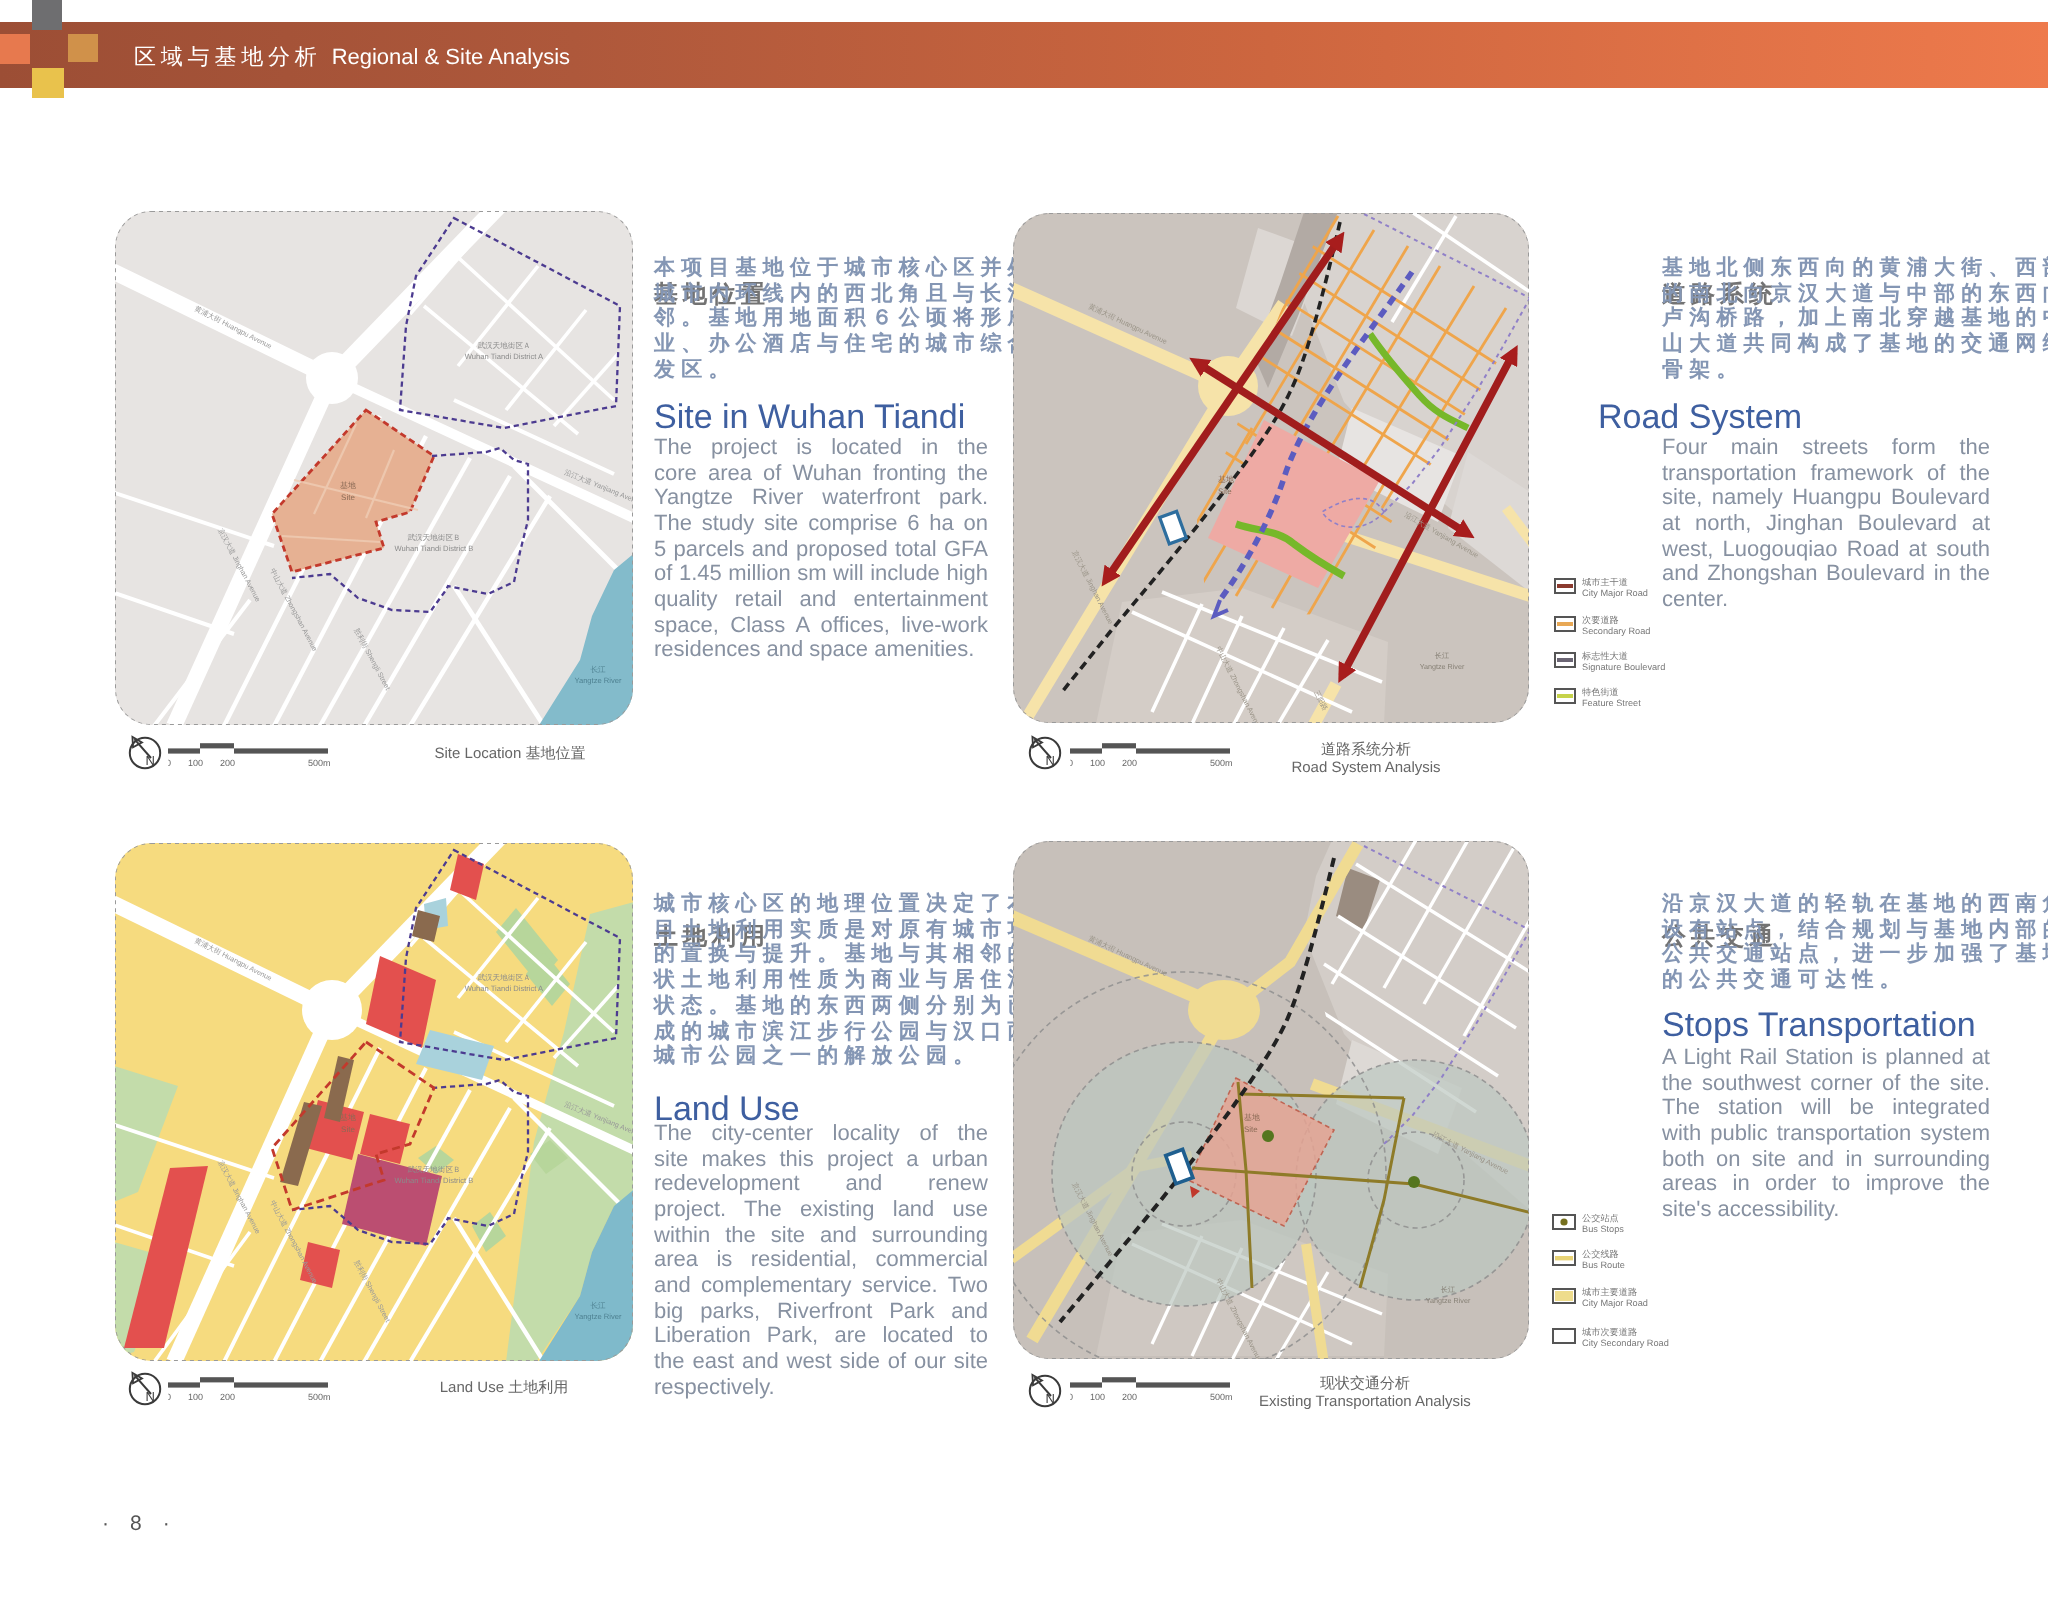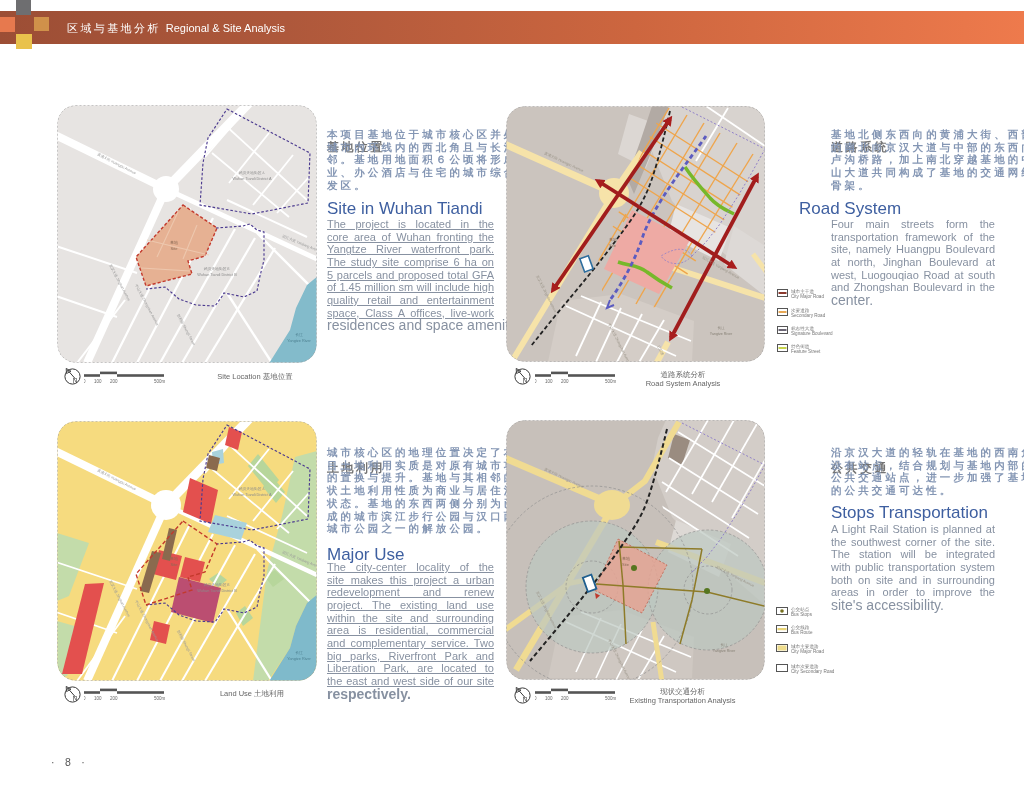--- a/index.html
+++ b/index.html
@@ -6,26 +6,26 @@
   body{width:1024px;height:800px;background:#fff;font-family:"Liberation Sans",sans-serif;position:relative;overflow:hidden;}
   .abs{position:absolute;}
   
   #bar{left:0;top:11px;width:1024px;height:33px;background:linear-gradient(90deg,#9c4e35 0%,#ae583b 28%,#cd663f 62%,#ee7a4c 100%);}
   #sq-gray{left:16px;top:0;width:15px;height:15px;background:#6e6e70;}
   #sq-org{left:0;top:16.5px;width:15px;height:15px;background:#e7794e;}
   #sq-tan{left:33.5px;top:16.5px;width:15px;height:14.5px;background:#d0914a;}
   #sq-yel{left:16px;top:33.5px;width:16px;height:15.5px;background:#e9c24c;}
   #bar-title{left:67px;top:21px;color:#fff;font-size:11px;}
   
-  .col{width:167px;text-align:justify;text-decoration:underline;}
+  .col{width:167px;text-align:justify;}
   .cnh{font-size:12px;color:#737373;letter-spacing:2.5px;font-weight:bold;margin-top:36px;}
   .cnp{font-size:10.5px;line-height:12.7px;color:#8496b4;letter-spacing:3.1px;white-space:nowrap;font-weight:bold;}
   .enh{font-size:17px;color:#3e5fa0;}
   .enp{font-size:11px;line-height:12.65px;color:#8791a1;text-align:justify;text-align-last:justify;}
-  .enl{font-size:14px;line-height:12.65px;color:#8791a1;}
+  .enl{font-size:11px;line-height:12.65px;color:#8791a1;}
   .cap{font-size:7.5px;color:#666;text-align:center;}
   #pageno{left:51px;top:756px;font-size:10.5px;color:#555;}
 </style>
 </head>
 <body>
 <div id="bar" class="abs"></div>
 <div id="sq-gray" class="abs"></div>
 <div id="sq-org" class="abs"></div>
 <div id="sq-tan" class="abs"></div>
 <div id="sq-yel" class="abs"></div>
@@ -38,23 +38,23 @@
 <div class="abs enl" style="left:327px;top:319.2px;">residences and space amenities.</div>
 
 <div class="abs cnh" style="left:831px;top:103px;">道路系统</div>
 <div class="abs cnp" style="left:831px;top:128px;">基地北侧东西向的黄浦大街、西部<br>的南北向京汉大道与中部的东西向<br>卢沟桥路，加上南北穿越基地的中<br>山大道共同构成了基地的交通网络<br>骨架。</div>
 <div class="abs enh" style="left:799px;top:199px;text-align:center;">Road System</div>
 <div class="abs enp" style="left:831px;top:218px;width:164px;">Four main streets form the<br>transportation framework of the<br>site, namely Huangpu Boulevard<br>at north, Jinghan Boulevard at<br>west, Luogouqiao Road at south<br>and Zhongshan Boulevard in the</div>
 <div class="abs enl" style="left:831px;top:293.9px;">center.</div>
 
 <div class="abs cnh" style="left:327px;top:424px;">土地利用</div>
 <div class="abs cnp" style="left:327px;top:446px;">城市核心区的地理位置决定了本项<br>目土地利用实质是对原有城市功能<br>的置换与提升。基地与其相邻的现<br>状土地利用性质为商业与居住混杂<br>状态。基地的东西两侧分别为已形<br>成的城市滨江步行公园与汉口两大<br>城市公园之一的解放公园。</div>
-<div class="abs enh" style="left:327px;top:545px;">Major Use</div>
+<div class="abs enh" style="left:327px;top:545px;">Land Use</div>
 <div class="abs col enp" style="left:327px;top:561px;">The city-center locality of the<br>site makes this project a urban<br>redevelopment and renew<br>project. The existing land use<br>within the site and surrounding<br>area is residential, commercial<br>and complementary service. Two<br>big parks, Riverfront Park and<br>Liberation Park, are located to<br>the east and west side of our site</div>
-<div class="abs enl" style="left:327px;top:687.5px;font-weight:bold;">respectively.</div>
+<div class="abs enl" style="left:327px;top:687.5px;">respectively.</div>
 
 <div class="abs cnh" style="left:831px;top:424px;">公共交通</div>
 <div class="abs cnp" style="left:831px;top:446px;">沿京汉大道的轻轨在基地的西南角<br>设有站点，结合规划与基地内部的<br>公共交通站点，进一步加强了基地<br>的公共交通可达性。</div>
 <div class="abs enh" style="left:831px;top:503px;">Stops Transportation</div>
 <div class="abs enp" style="left:831px;top:523px;width:164px;">A Light Rail Station is planned at<br>the southwest corner of the site.<br>The station will be integrated<br>with public transportation system<br>both on site and in surrounding<br>areas in order to improve the</div>
 <div class="abs enl" style="left:831px;top:598.9px;text-align:right;">site's accessibility.</div>
 
 <div id="pageno" class="abs">·  8  ·</div>
 
 <div class="abs" style="left:62px;top:365px;">

